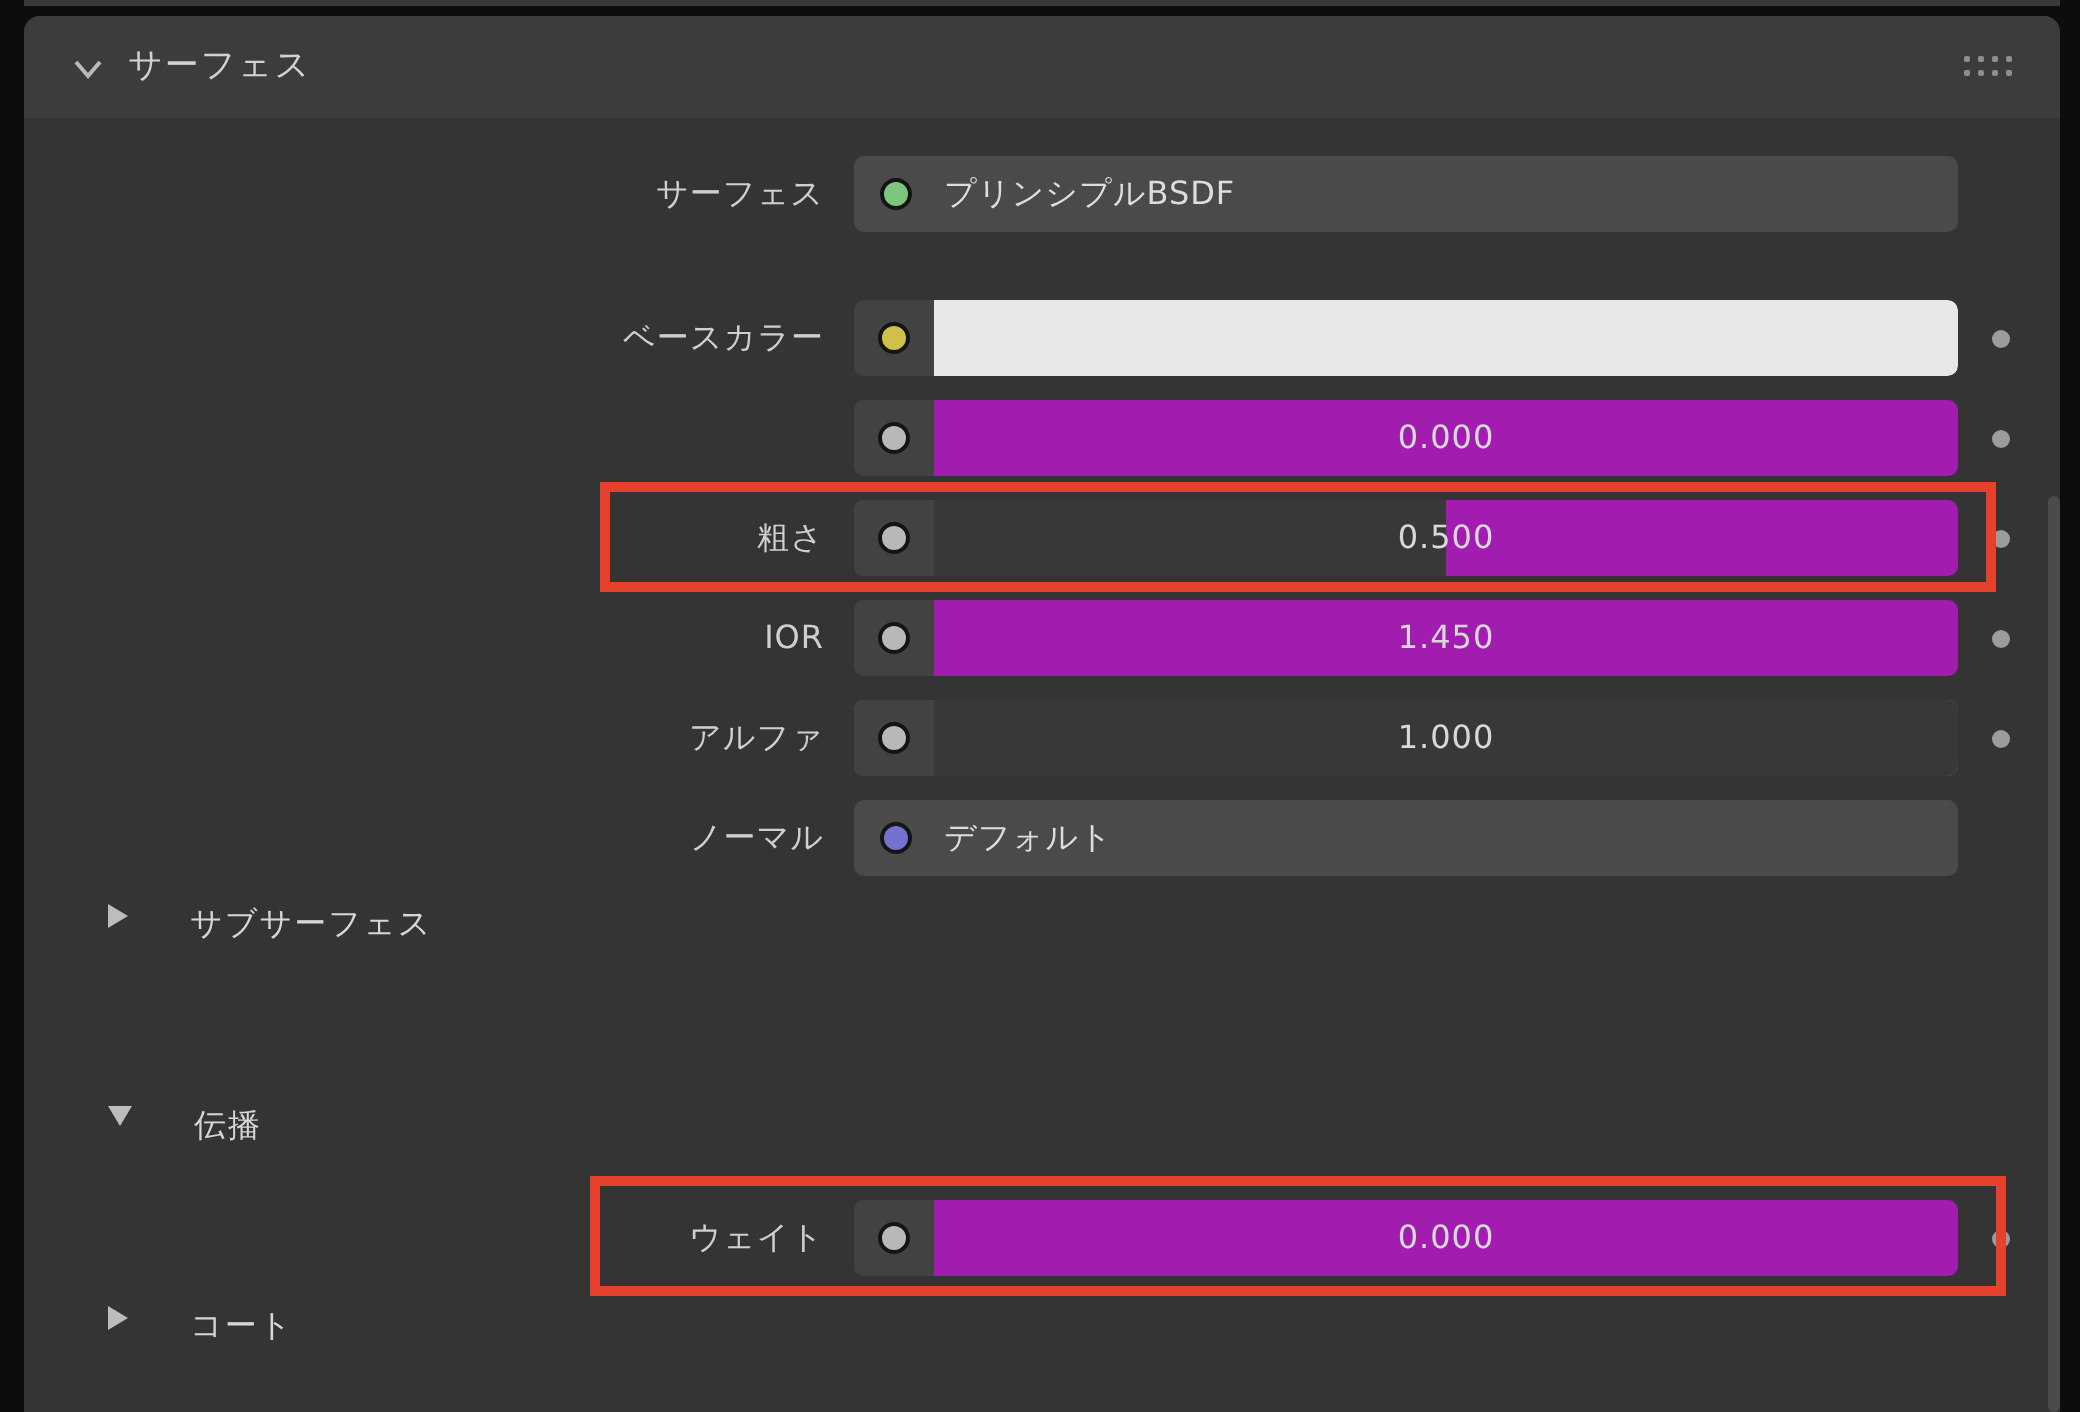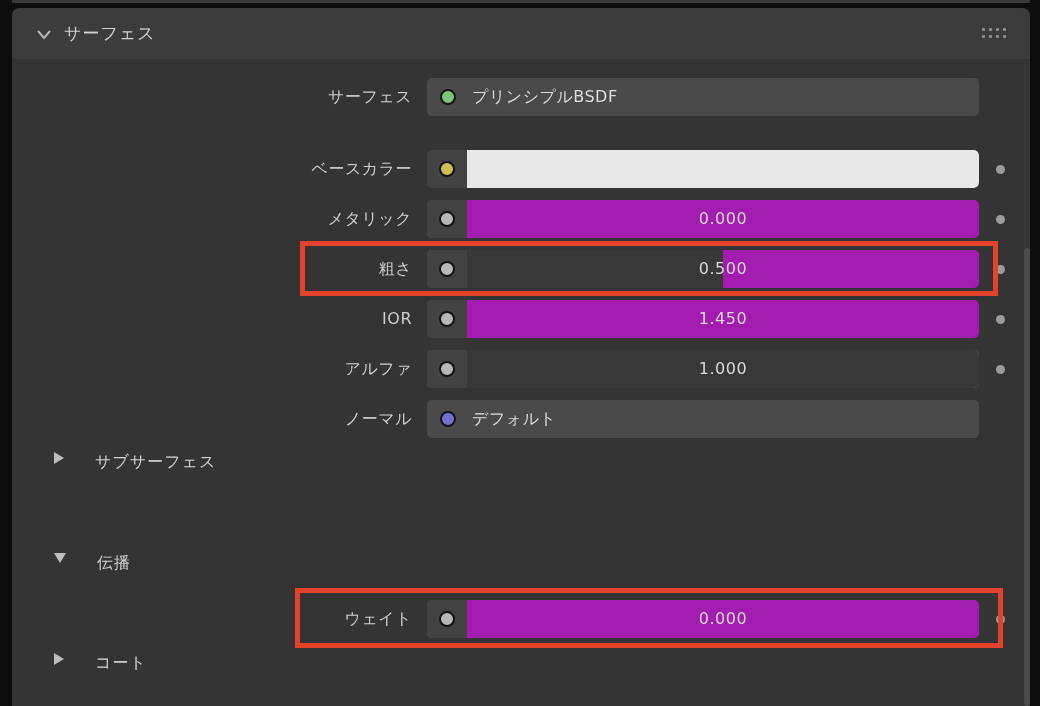--- a/index.html
+++ b/index.html
@@ -95,21 +95,20 @@
 
     <span class="flabel" style="top:142px">ベースカラー</span>
     <div class="widget" style="top:142px">
       <span class="chip">
         <span class="dot" style="background-color: rgb(207, 192, 73);"></span>
       </span>
       <span class="swatch" style="background-color: rgb(232, 232, 232);"></span>
     </div>
     <span class="deco" style="top:157px"></span>
 
-    <span class="flabel" style="top:192px">メタリック</span>
     <div class="widget slider" style="top:192px">
       <span class="fill f0"></span>
       <span class="chip">
         <span class="dot" style="background-color: rgb(184, 184, 184);"></span>
       </span>
       <span class="val">0.000</span>
     </div>
     <span class="deco" style="top:207px"></span>
 
     <span class="flabel" style="top:242px">粗さ</span>

